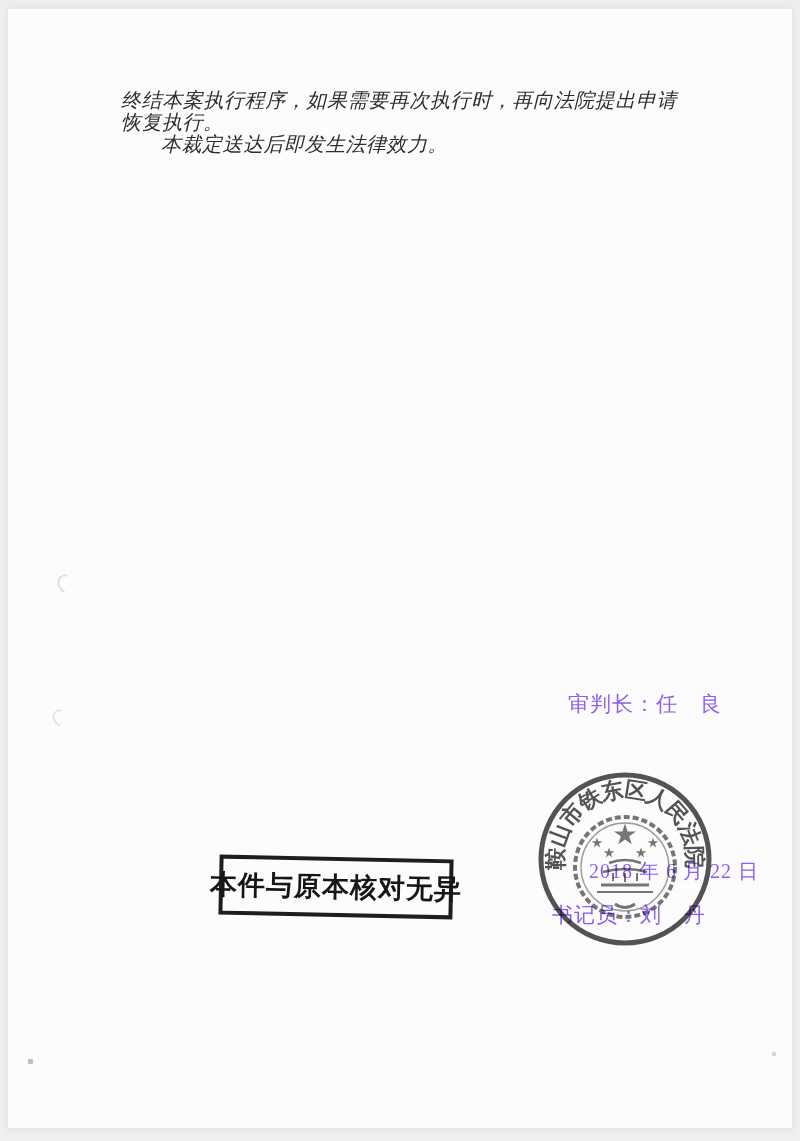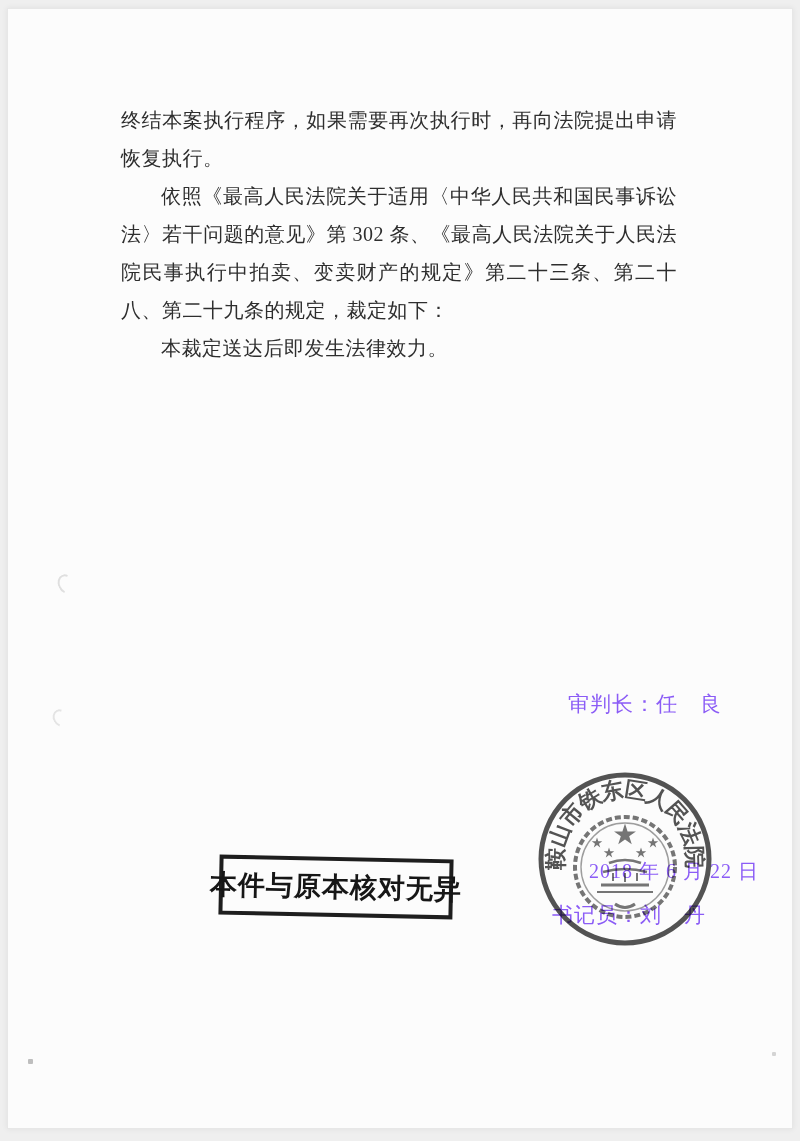--- a/index.html
+++ b/index.html
@@ -9,24 +9,25 @@
     font-family:"Liberation Serif","DejaVu Serif",serif;
     overflow:hidden;
   }
   .page{
     position:absolute;left:7px;top:8px;right:7px;bottom:12px;
     background:#fcfcfc;
     border:1px solid #e7e7e7;
     box-shadow:0 0 6px rgba(0,0,0,0.07);
   }
   .body-text{
-    position:absolute;left:113px;top:92px;width:556px;
-    font-size:20px;line-height:38px;color:#2e2e2e;
+    position:absolute;left:113px;top:80px;width:556px;
+    font-size:20px;line-height:22px;color:#2e2e2e;
     text-align:justify;text-justify:inter-character;
     letter-spacing:0.5px;
+    font-style:italic;
   }
   .body-text p{margin:0;padding:0;}
   .para-indent{text-indent:2em;}
   .sig-line{
     position:absolute;font-size:21px;color:#8b5cf6;
     letter-spacing:1px;white-space:nowrap;
   }
   .sig-1{left:560px;top:681px;}
   .sig-2{left:560px;top:721px;}
   .sig-3{left:560px;top:766px;}
@@ -53,21 +54,20 @@
   .bind-mark-1{left:50px;top:565px;width:12px;height:16px;opacity:.55;transform:rotate(-25deg);}
   .bind-mark-2{left:45px;top:700px;width:11px;height:14px;opacity:.45;transform:rotate(-30deg);}
 </style>
 </head>
 <body>
 
 <div class="page">
 
   <div class="body-text">
     <p>终结本案执行程序，如果需要再次执行时，再向法院提出申请恢复执行。</p>
-    <p class="para-indent">依照《最高人民法院关于适用〈中华人民共和国民事诉讼法〉若干问题的意见》第 302 条、《最高人民法院关于人民法院民事执行中拍卖、变卖财产的规定》第二十三条、第二十八、第二十九条的规定，裁定如下：</p>
     <p class="para-indent">本裁定送达后即发生法律效力。</p>
   </div>
 
   <div class="sig-line sig-1">审判长：任　良</div>
   <div class="sig-line date-line">2018 年 6 月 22 日</div>
   <div class="sig-line clerk-line">书记员：刘　丹</div>
 
   <svg class="court-seal" viewBox="0 0 176 178" xmlns="http://www.w3.org/2000/svg">
     <defs>
       <polygon id="star" points="0,-10 -2.25,-3.09 -9.51,-3.09 -3.63,1.18 -5.88,8.09 0,3.82 5.88,8.09 3.63,1.18 9.51,-3.09 2.25,-3.09"></polygon>

